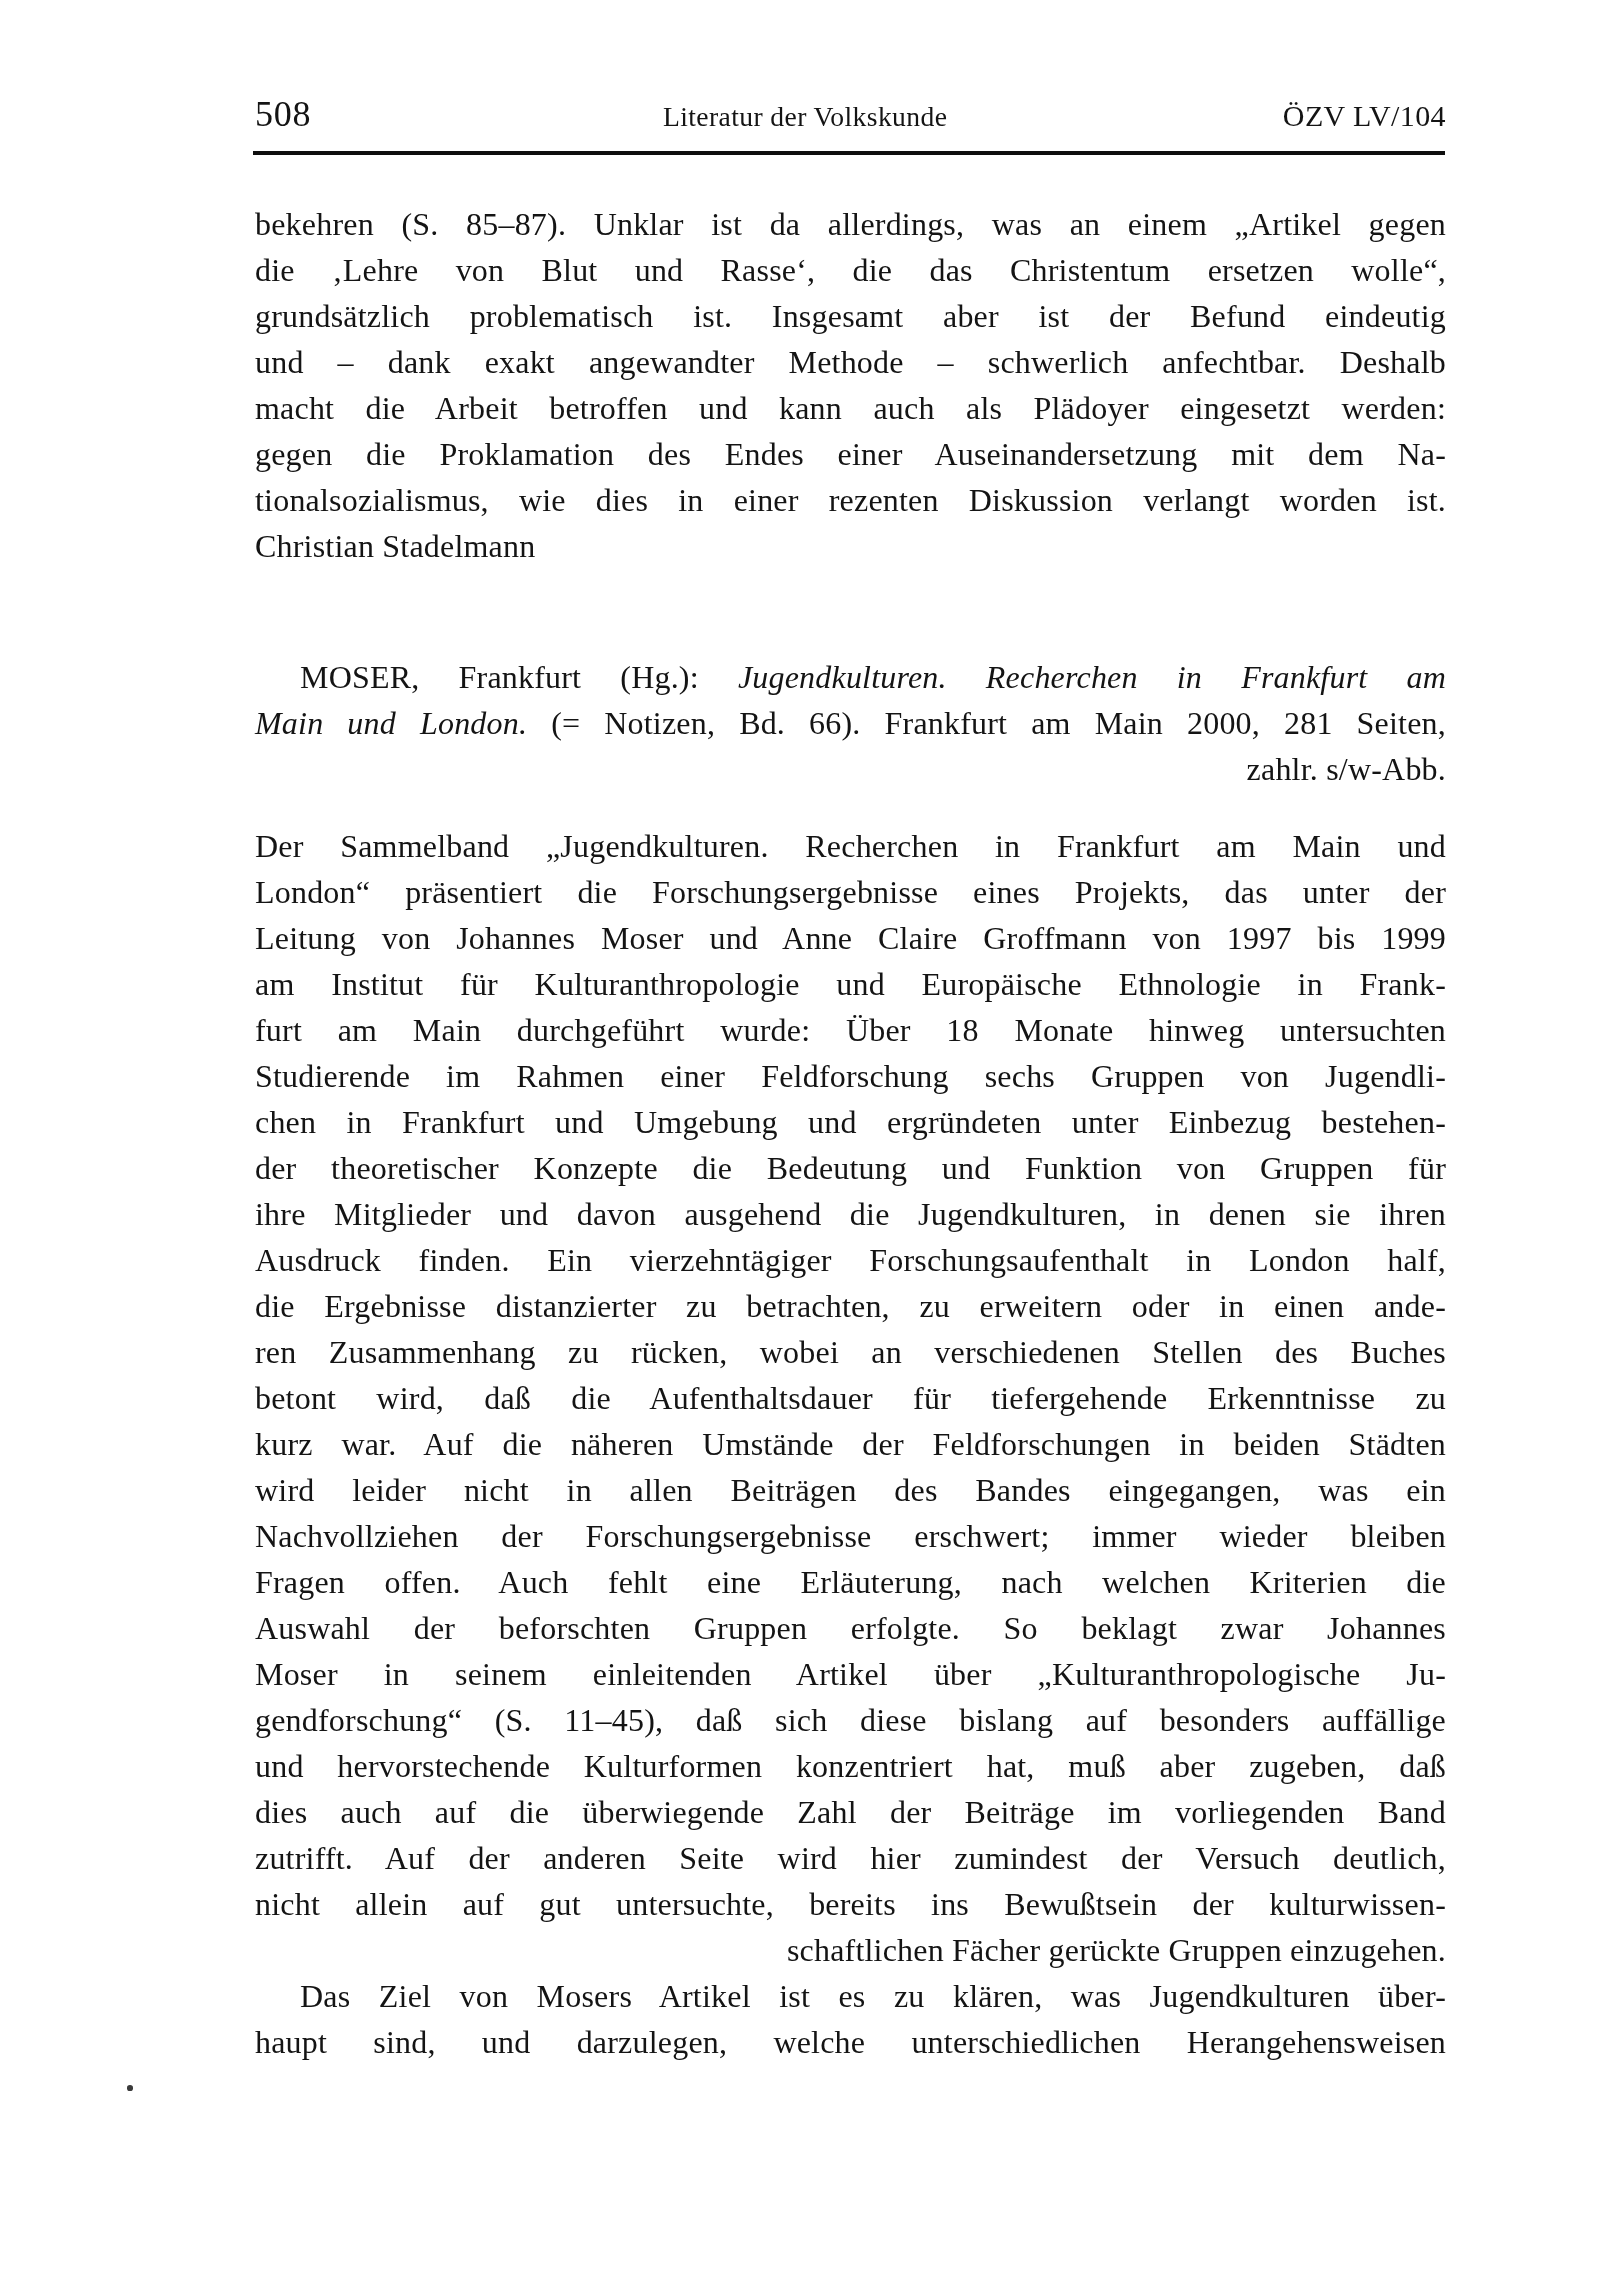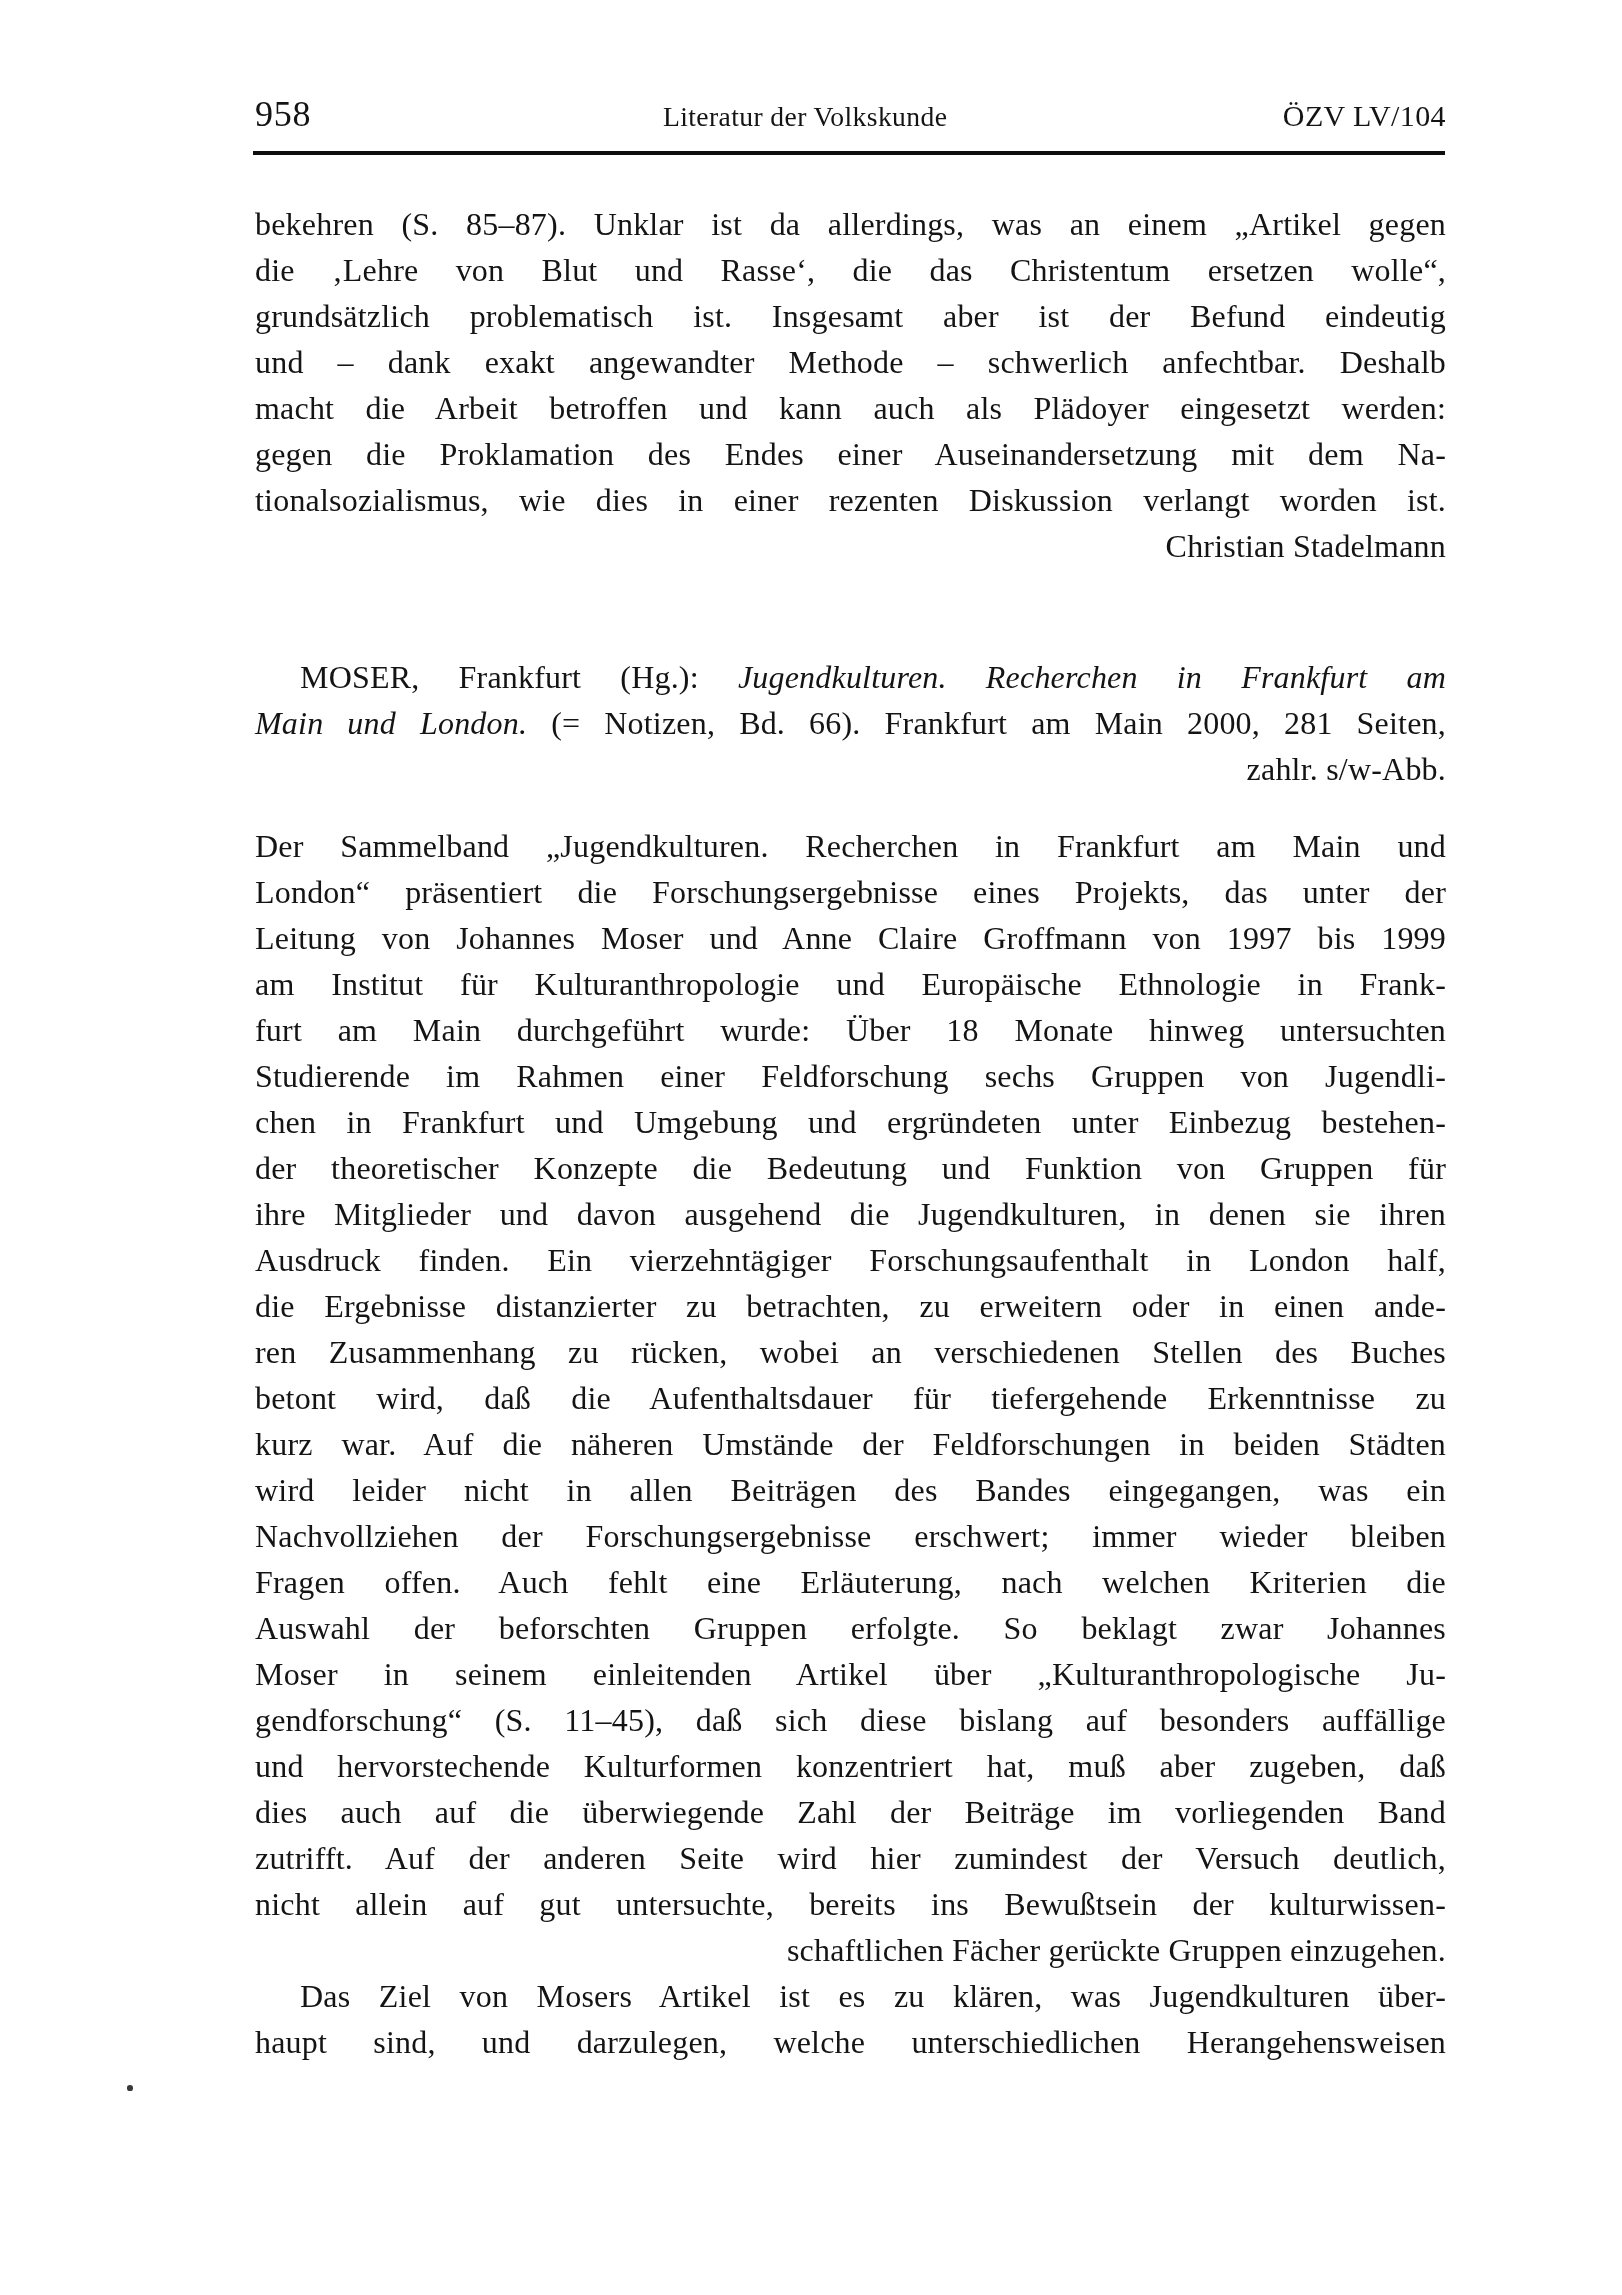--- a/index.html
+++ b/index.html
@@ -26,33 +26,33 @@
     position:absolute;left:255px;width:1191px;
     font-size:32px;line-height:46px;letter-spacing:0.2px;
   }
   .review-prev{top:201px;}
   .citation{top:654px;}
   .review-body{top:823px;}
   .tline{height:46px;white-space:nowrap;text-align:right;}
   .tline.j{white-space:normal;text-align:justify;text-align-last:justify;}
   .tline.ind{text-indent:45px;}
   .tline em{font-style:italic;}
-  .reviewer-signature{height:46px;text-align:right;}
+  .reviewer-signature{height:46px;text-align:left;}
   .scan-speck{
     position:absolute;left:127px;top:2085px;width:5.7px;height:5.7px;
     border-radius:50%;background:#3a3a3a;
   }
 </style>
 </head>
 <body>
 
 <div class="page">
 
   <div class="page-header">
-    <span class="page-number">958</span>
+    <span class="page-number">508</span>
     <span class="running-title">Literatur der Volkskunde</span>
     <span class="journal-issue">ÖZV LV/104</span>
   </div>
 
   <div class="header-rule"></div>
 
   <div class="textblock review-prev">
     <div>
         <div class="tline j">bekehren (S. 85–87). Unklar ist da allerdings, was an einem „Artikel gegen</div>
         <div class="tline j">die ‚Lehre von Blut und Rasse‘, die das Christentum ersetzen wolle“,</div>

